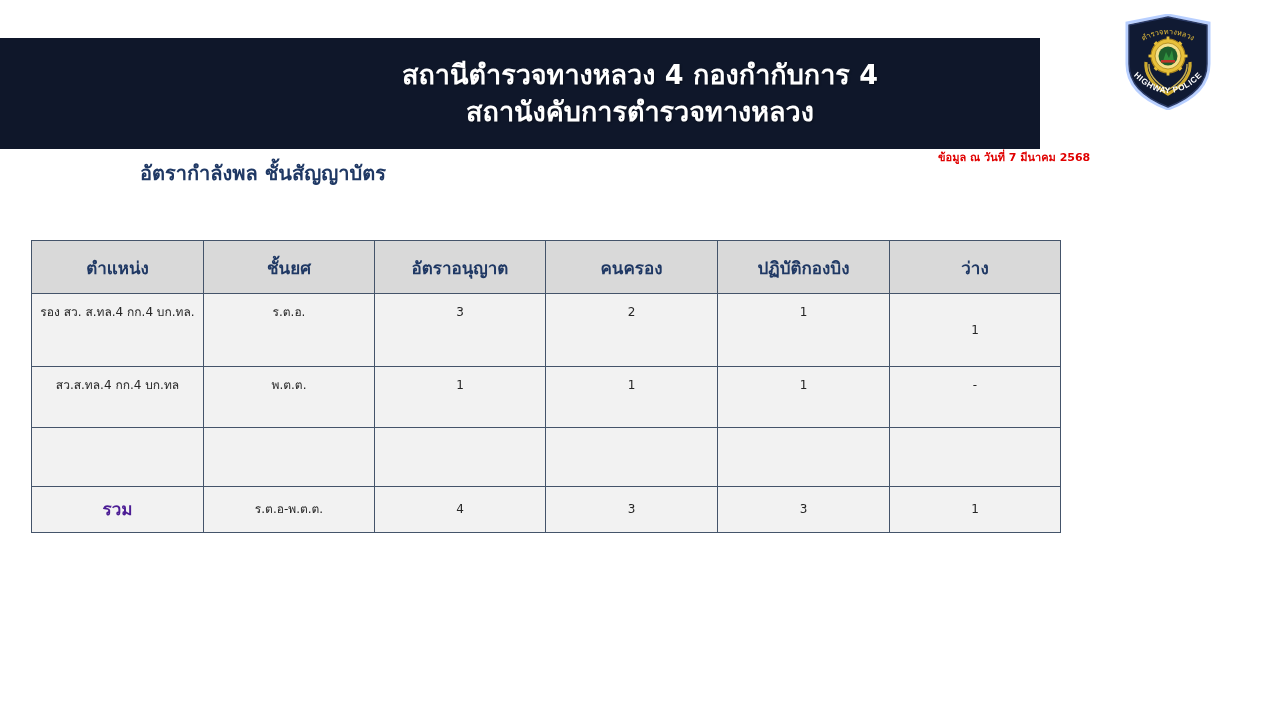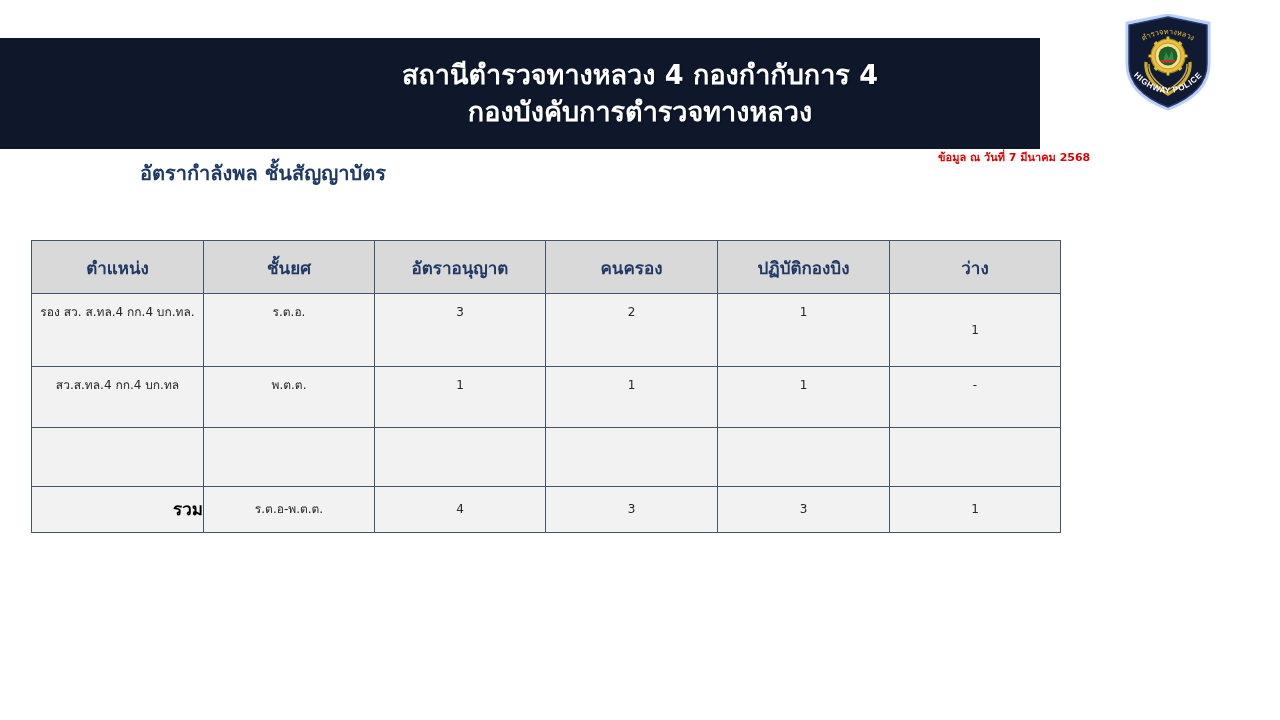--- a/index.html
+++ b/index.html
@@ -117,38 +117,37 @@
   #roster-table tbody tr.r2 td { height: 51px; margin-top: 19px; }
   #roster-table tbody tr.r3 td { height: 49px; }
   #roster-table tbody tr.total td {
     height: 45px;
     vertical-align: middle;
     padding-top: 0;
   }
   #roster-table tbody tr.total td.label {
     font-size: 17px;
     font-weight: bold;
-    color: #000000;
-    text-align: right;
+    color: #4c1d95;
   }
 
   .c0 { width: 172px; }
   .c1 { width: 171px; }
   .c2 { width: 171px; }
   .c3 { width: 172px; }
   .c4 { width: 172px; }
   .c5 { width: 171px; }
 </style>
 </head>
 <body>
 
 <div id="header-band">
   <div id="header-title">
     <span class="line">สถานีตำรวจทางหลวง 4 กองกำกับการ 4</span>
-    <span class="line">กองบังคับการตำรวจทางหลวง</span>
+    <span class="line">สถานังคับการตำรวจทางหลวง</span>
   </div>
 </div>
 
 <div id="badge-wrap">
   <svg width="92" height="96" viewBox="0 0 92 96" xmlns="http://www.w3.org/2000/svg">
     <defs>
       <clipPath id="shieldclip">
         <path d="M46 3 L85 11 L85 50 Q85 78 46 93 Q7 78 7 50 L7 11 Z"></path>
       </clipPath>
     </defs>

